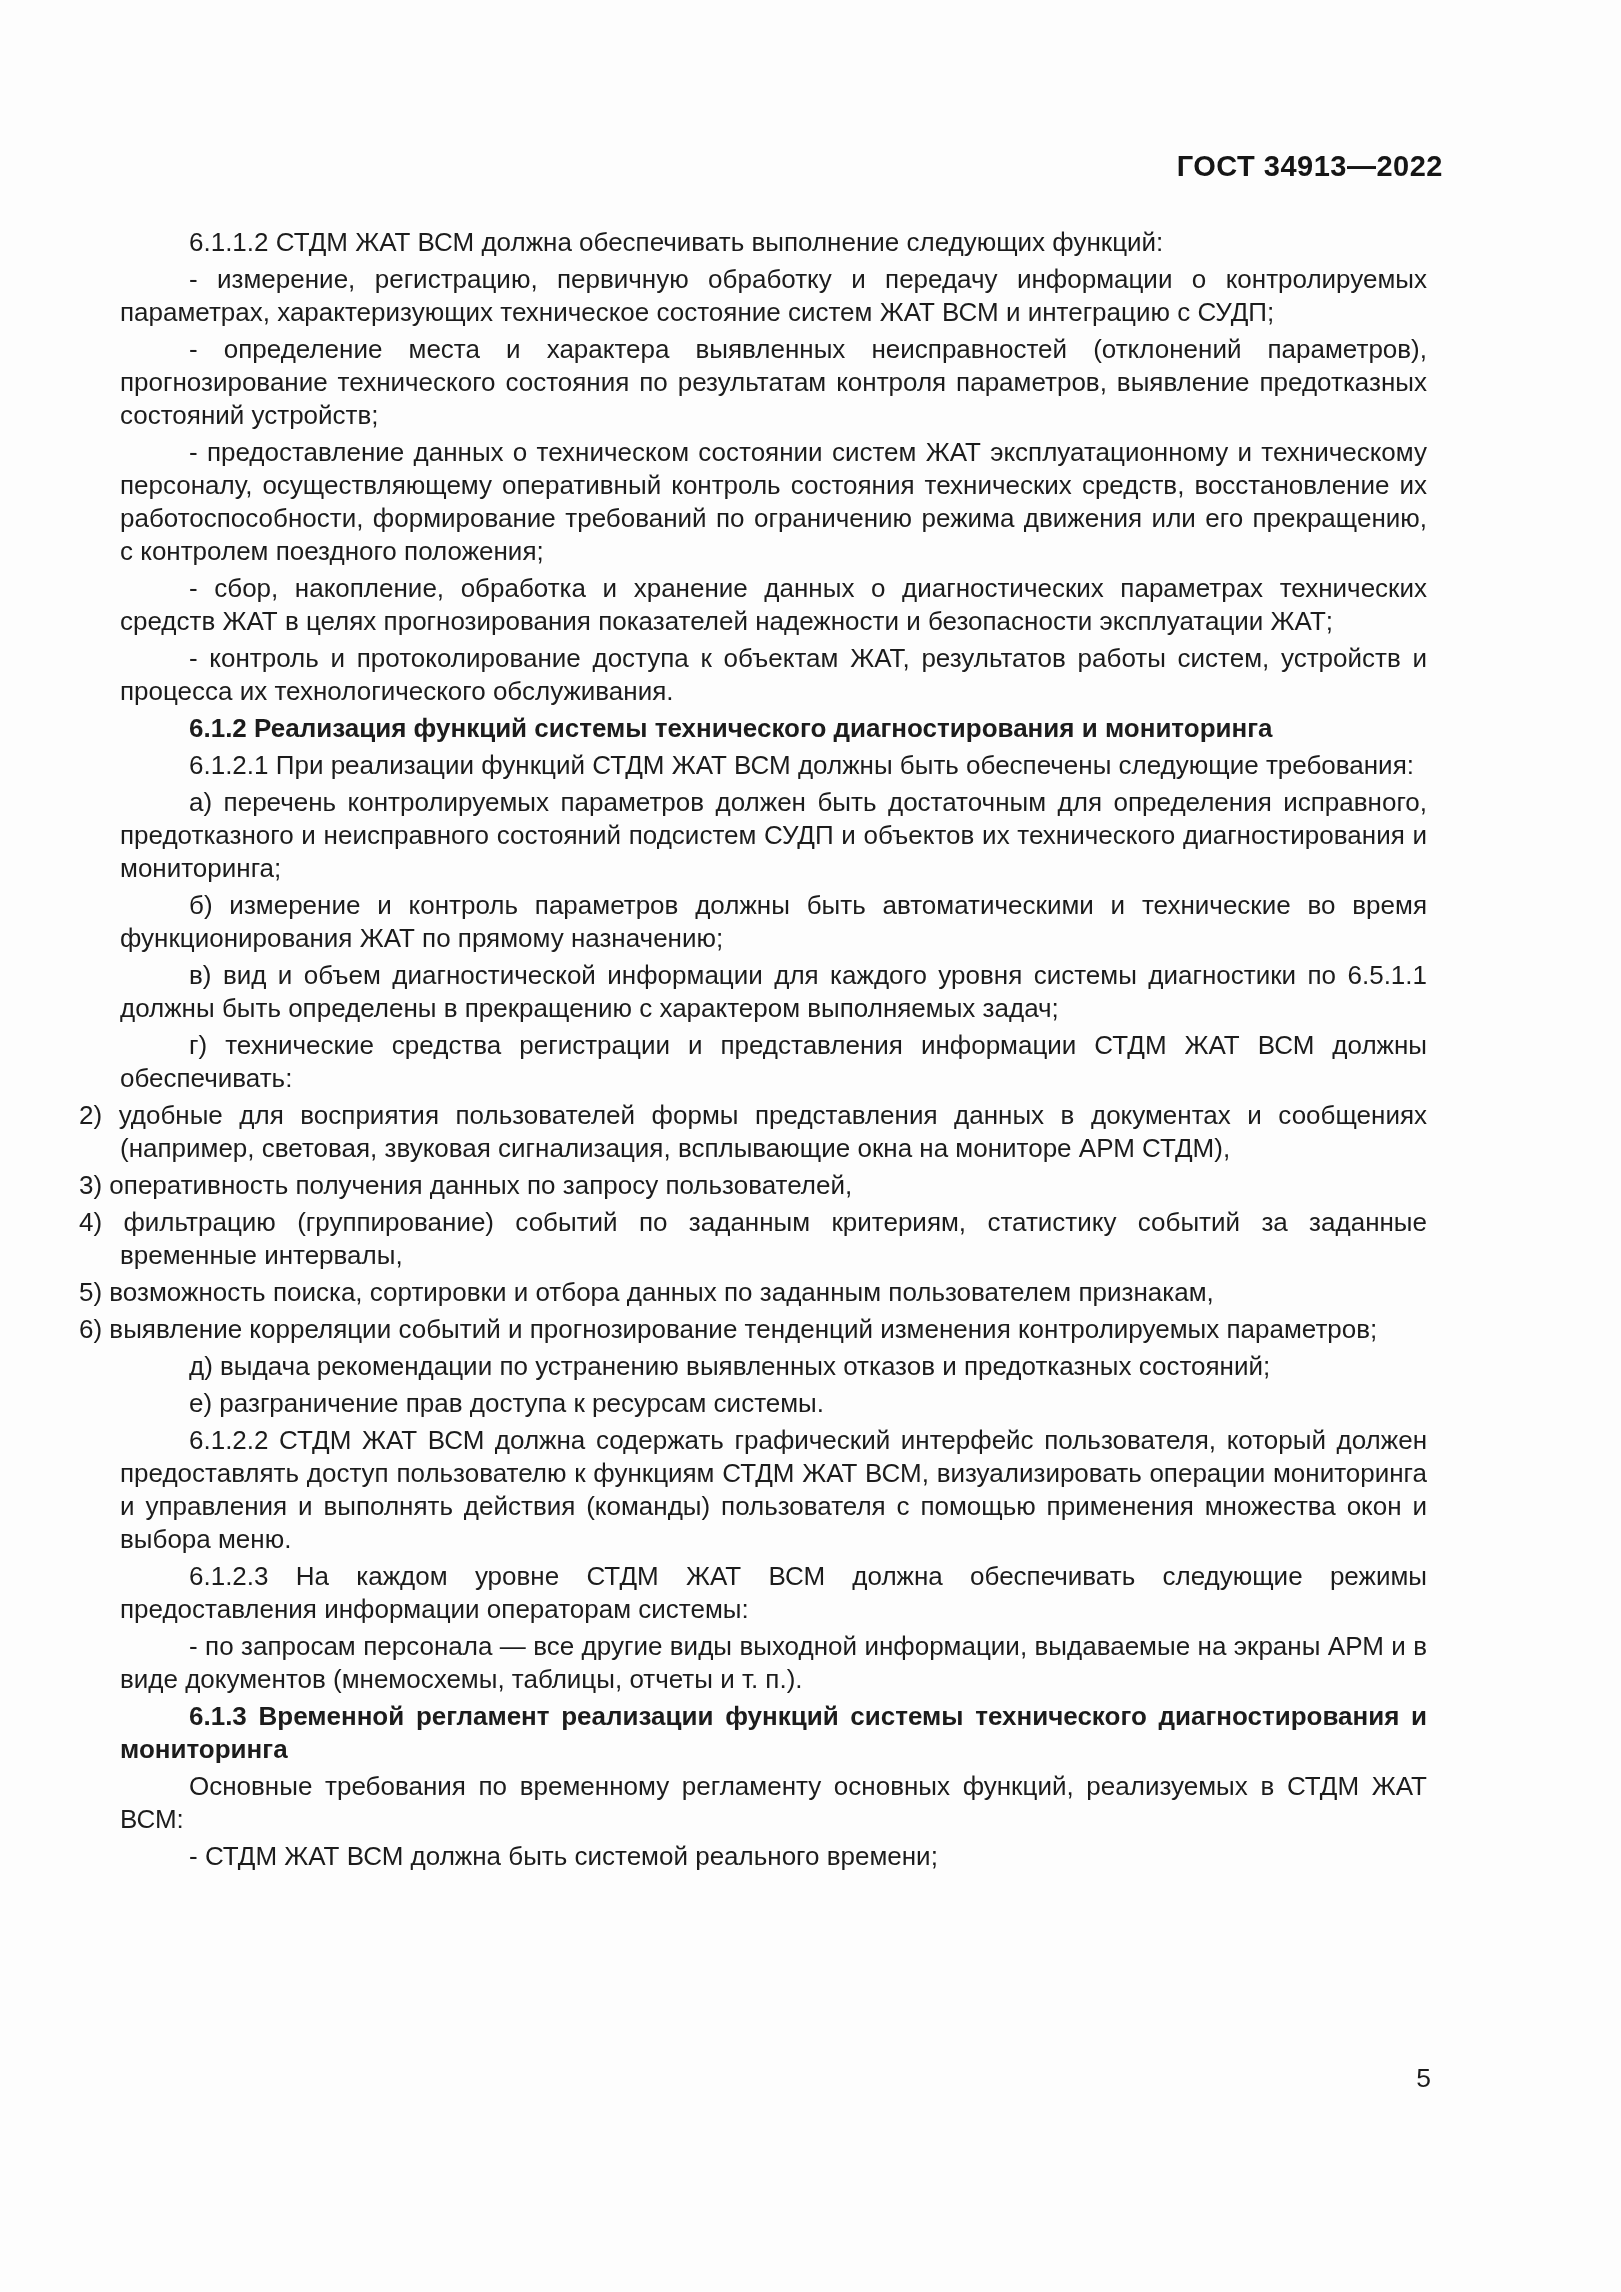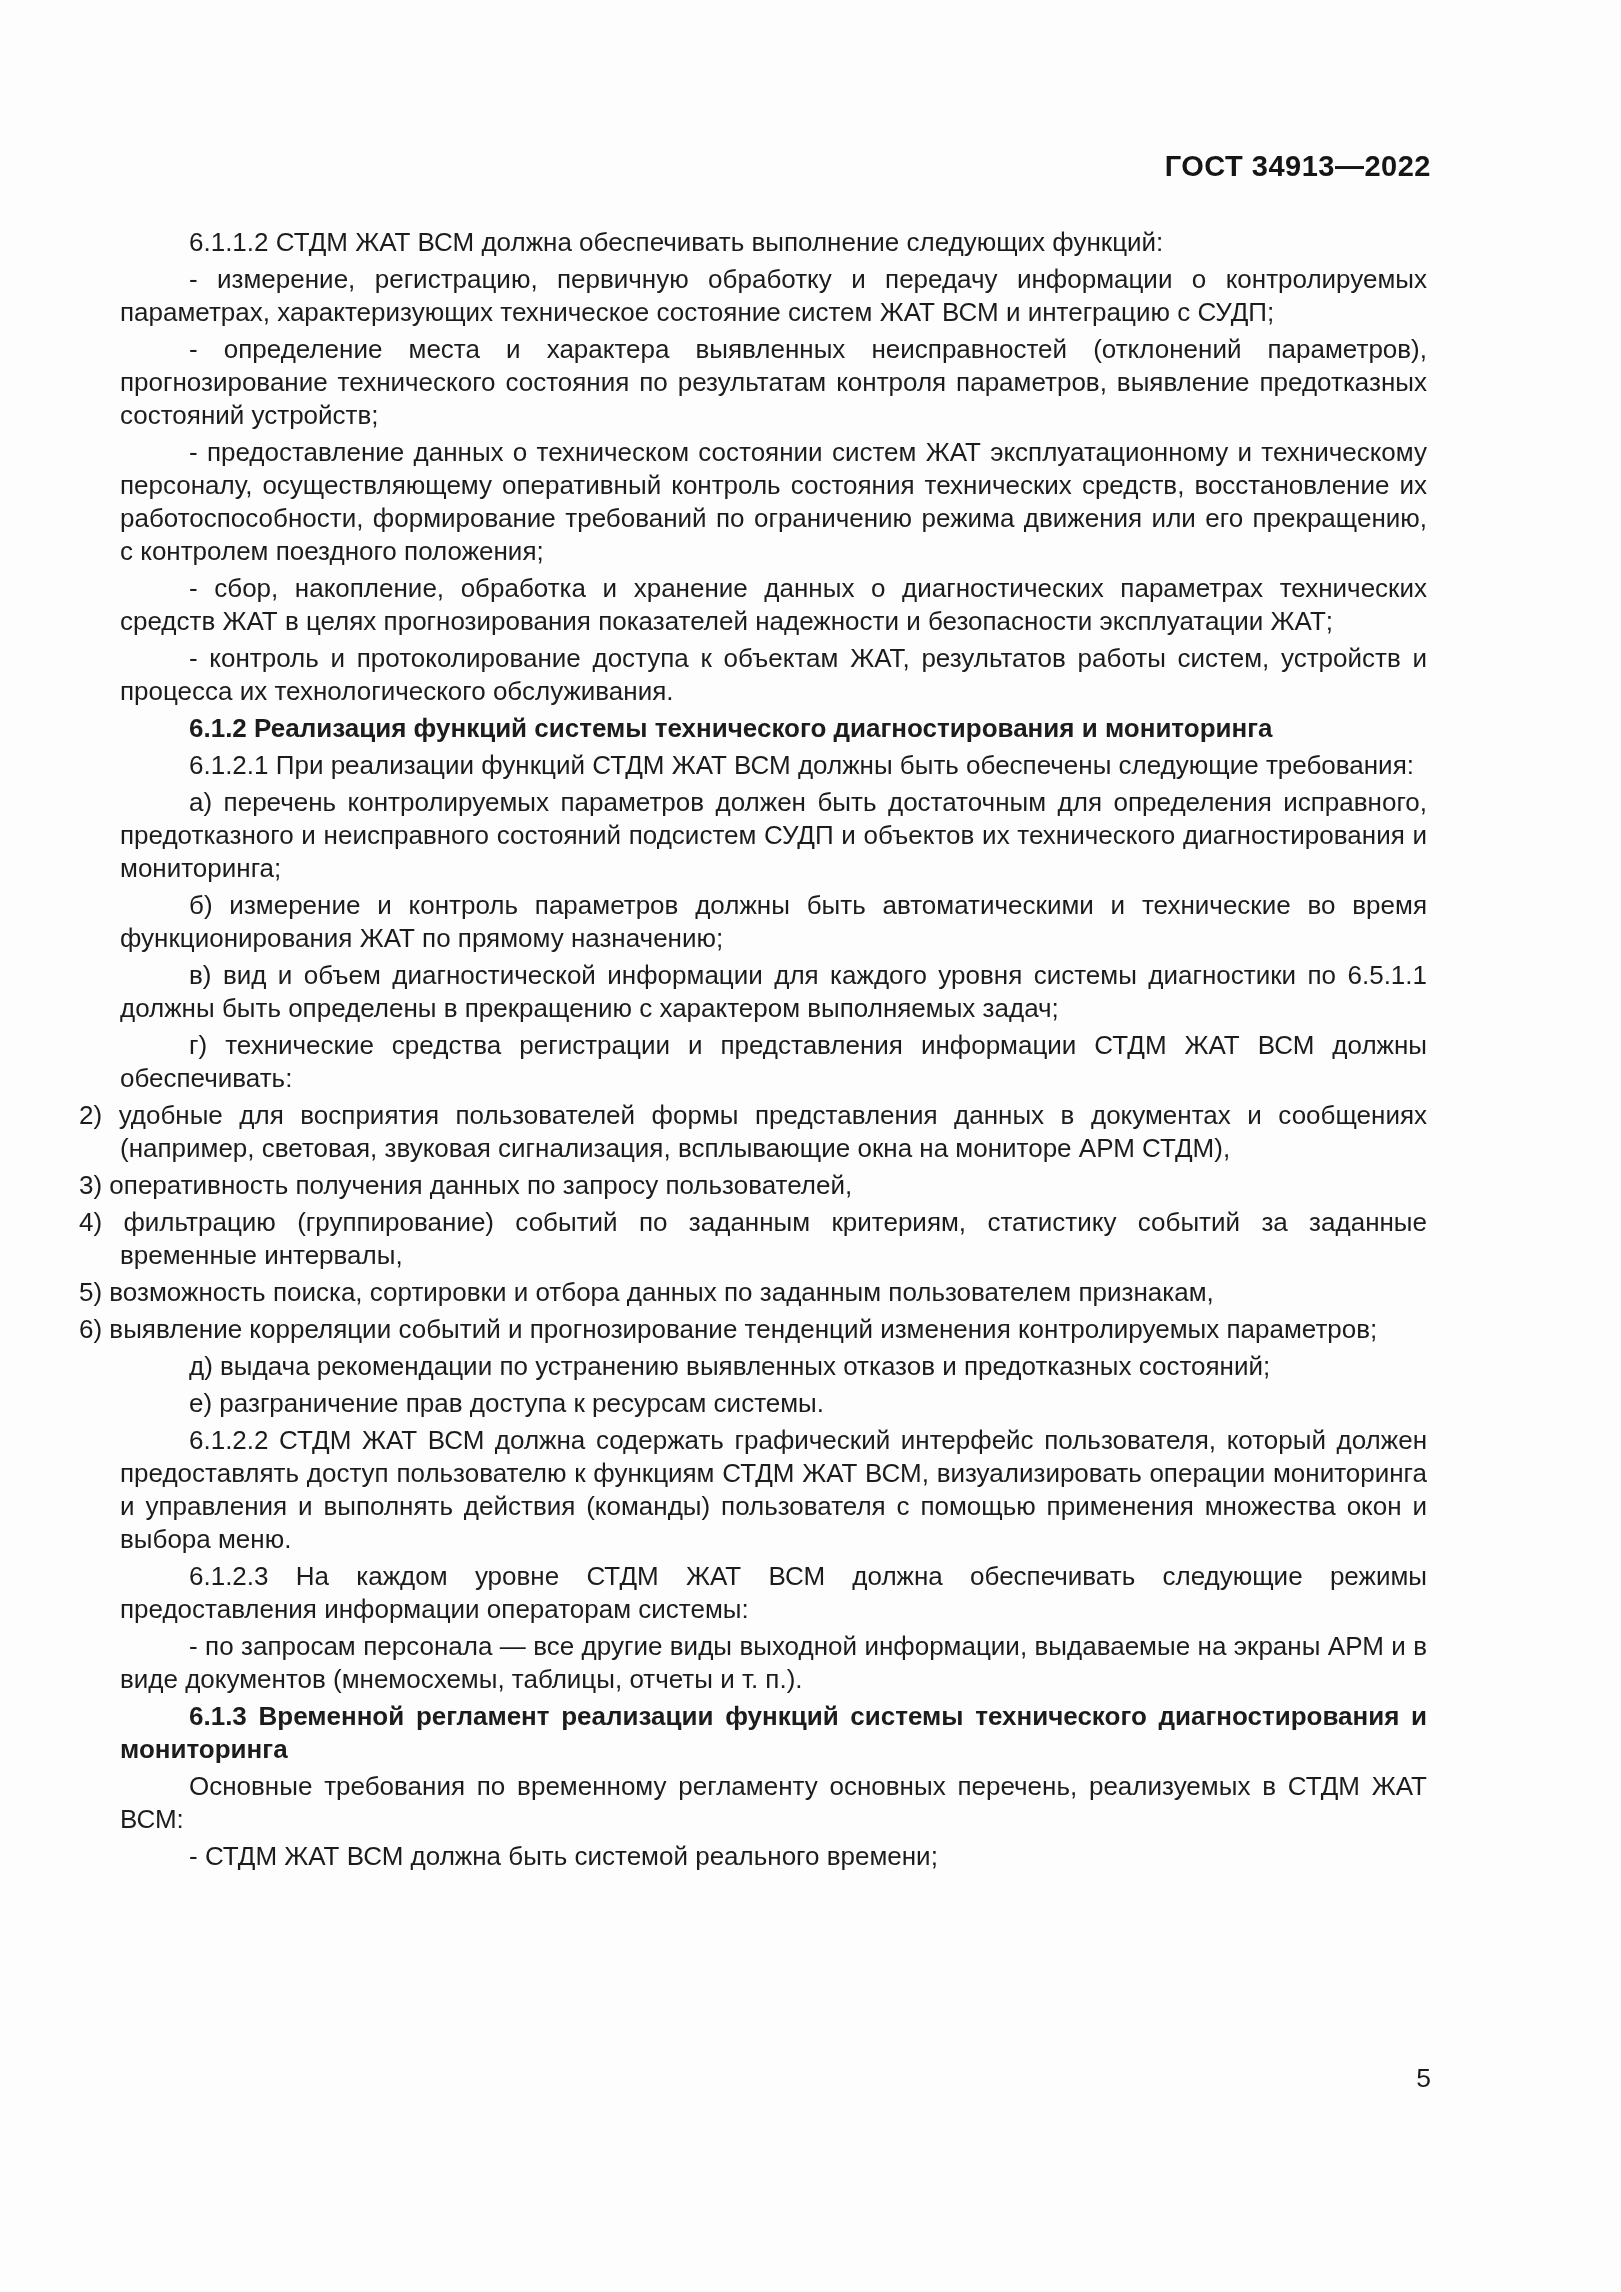--- a/index.html
+++ b/index.html
@@ -8,21 +8,21 @@
     width: 1621px;
     height: 2293px;
     background: #fdfdfd;
     font-family: "Liberation Sans", sans-serif;
     color: #1c1c1c;
     overflow: hidden;
   }
   .doc-header {
     position: absolute;
     top: 150px;
-    left: 116px;
+    left: 128px;
     width: 1315px;
     text-align: right;
     font-size: 29px;
     font-weight: bold;
     color: #161616;
     letter-spacing: 0.5px;
   }
   .body-text {
     position: absolute;
     top: 222px;
@@ -72,20 +72,20 @@
     <p class="list-item">3) оперативность получения данных по запросу пользователей,</p>
     <p class="list-item">4) фильтрацию (группирование) событий по заданным критериям, статистику событий за заданные временные интервалы,</p>
     <p class="list-item">5) возможность поиска, сортировки и отбора данных по заданным пользователем признакам,</p>
     <p class="list-item">6) выявление корреляции событий и прогнозирование тенденций изменения контролируемых параметров;</p>
     <p class="para">д) выдача рекомендации по устранению выявленных отказов и предотказных состояний;</p>
     <p class="para">е) разграничение прав доступа к ресурсам системы.</p>
     <p class="para">6.1.2.2 СТДМ ЖАТ ВСМ должна содержать графический интерфейс пользователя, который должен предоставлять доступ пользователю к функциям СТДМ ЖАТ ВСМ, визуализировать операции мониторинга и управления и выполнять действия (команды) пользователя с помощью применения множества окон и выбора меню.</p>
     <p class="para">6.1.2.3 На каждом уровне СТДМ ЖАТ ВСМ должна обеспечивать следующие режимы предоставления информации операторам системы:</p>
     <p class="para">- по запросам персонала — все другие виды выходной информации, выдаваемые на экраны АРМ и в виде документов (мнемосхемы, таблицы, отчеты и т. п.).</p>
     <p class="para bold">6.1.3 Временной регламент реализации функций системы технического диагностирования и мониторинга</p>
-    <p class="para">Основные требования по временному регламенту основных перечень, реализуемых в СТДМ ЖАТ ВСМ:</p>
+    <p class="para">Основные требования по временному регламенту основных функций, реализуемых в СТДМ ЖАТ ВСМ:</p>
     <p class="para">- СТДМ ЖАТ ВСМ должна быть системой реального времени;</p>
   </div>
 
   <div class="page-number">5</div>
 
 </div>
 
 
 </body></html>

